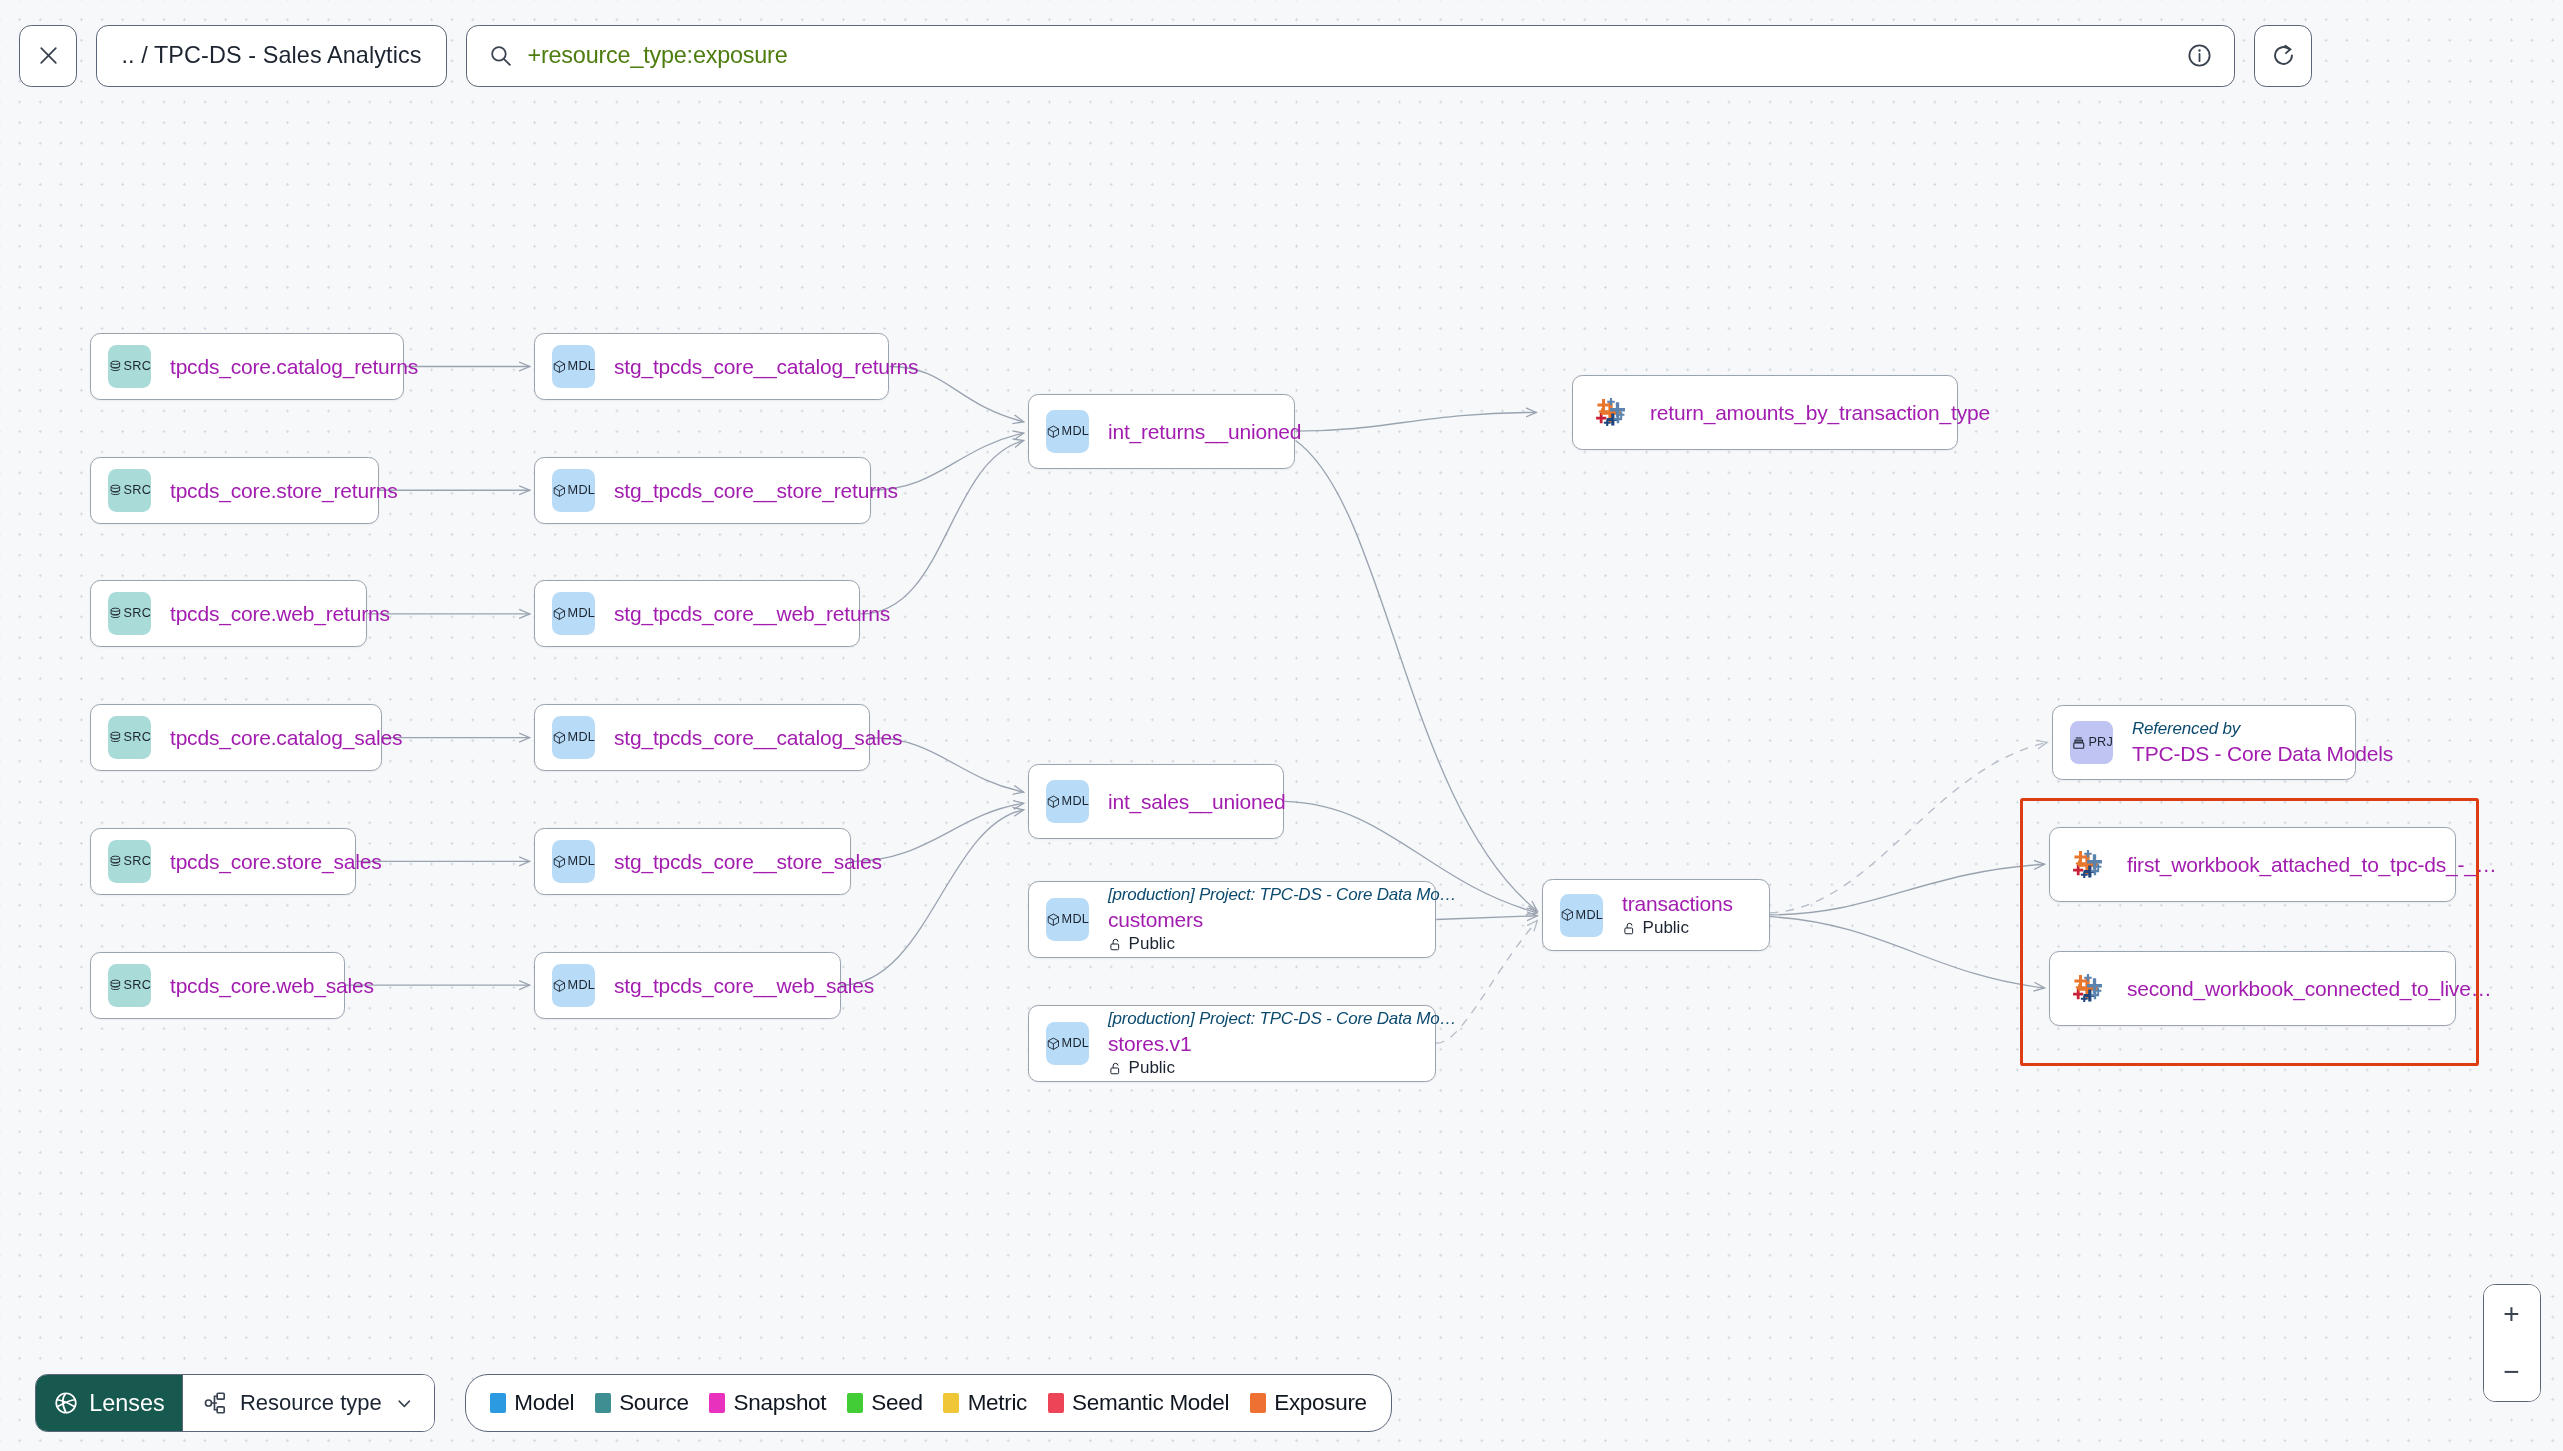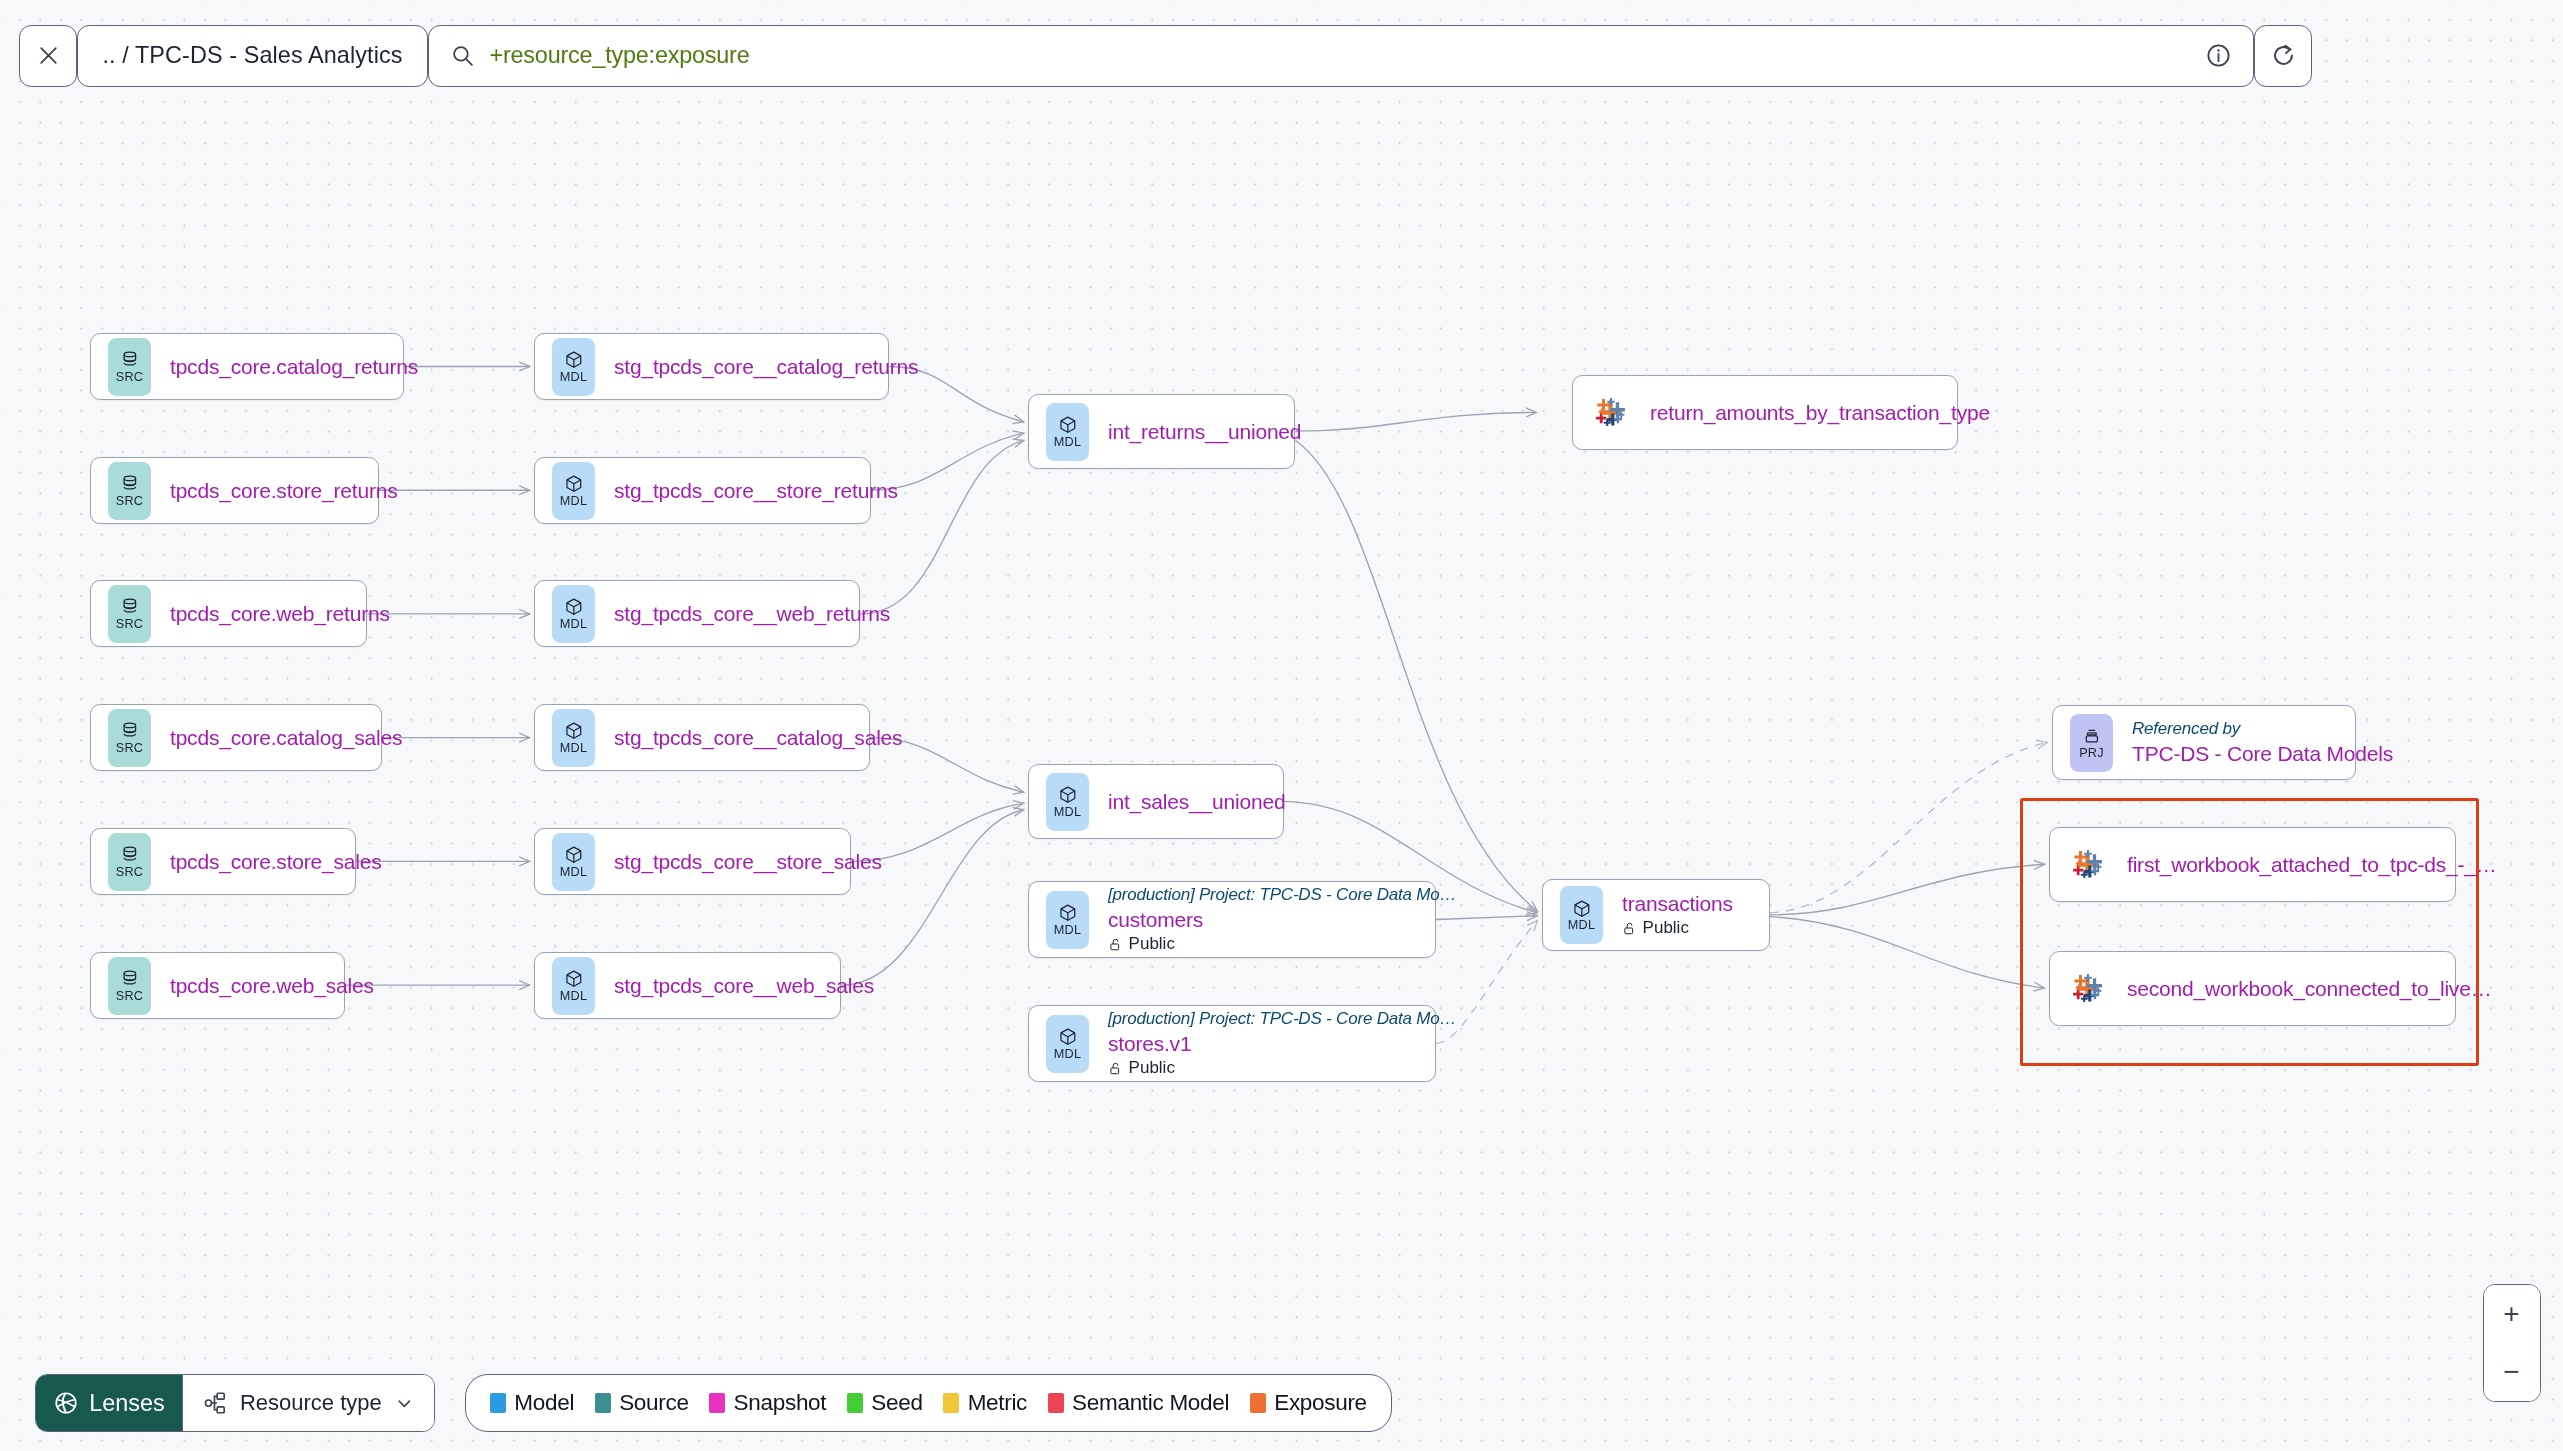--- a/index.html
+++ b/index.html
@@ -23,20 +23,21 @@
 
   
   #header {
     position: absolute;
     top: 0; left: 0;
     width: 2331px;
     height: 111px;
     display: flex;
     align-items: center;
     padding: 16px 19px;
+    gap: 19px;
     z-index: 40;
   }
   .hdr-btn {
     background: #ffffff;
     border: 1.5px solid #5b6577;
     border-radius: 12.2px;
     height: 62px;
     display: flex;
     align-items: center;
     justify-content: center;
@@ -96,24 +97,24 @@
     align-items: center;
     padding: 0 17px;
     gap: 19px;
     z-index: 10;
     cursor: pointer;
     box-shadow: 0 0.9px 1.9px rgba(20,28,40,.05);
   }
   .badge {
     flex: none;
     width: 43px;
-    height: 58px;
+    height: 43px;
     border-radius: 8.4px;
     display: flex;
-    flex-direction: column;
+    flex-direction: row;
     align-items: center;
     justify-content: center;
     gap: 0.9px;
   }
   .badge.src { background: #a9dcd8; }
   .badge.mdl { background: #b8dcf8; }
   .badge.prj { background: #bfc4f2; }
   .badge svg { width: 19.7px; height: 19.7px; display: block; }
   .badge .bl {
     font-size: 12.7px;

